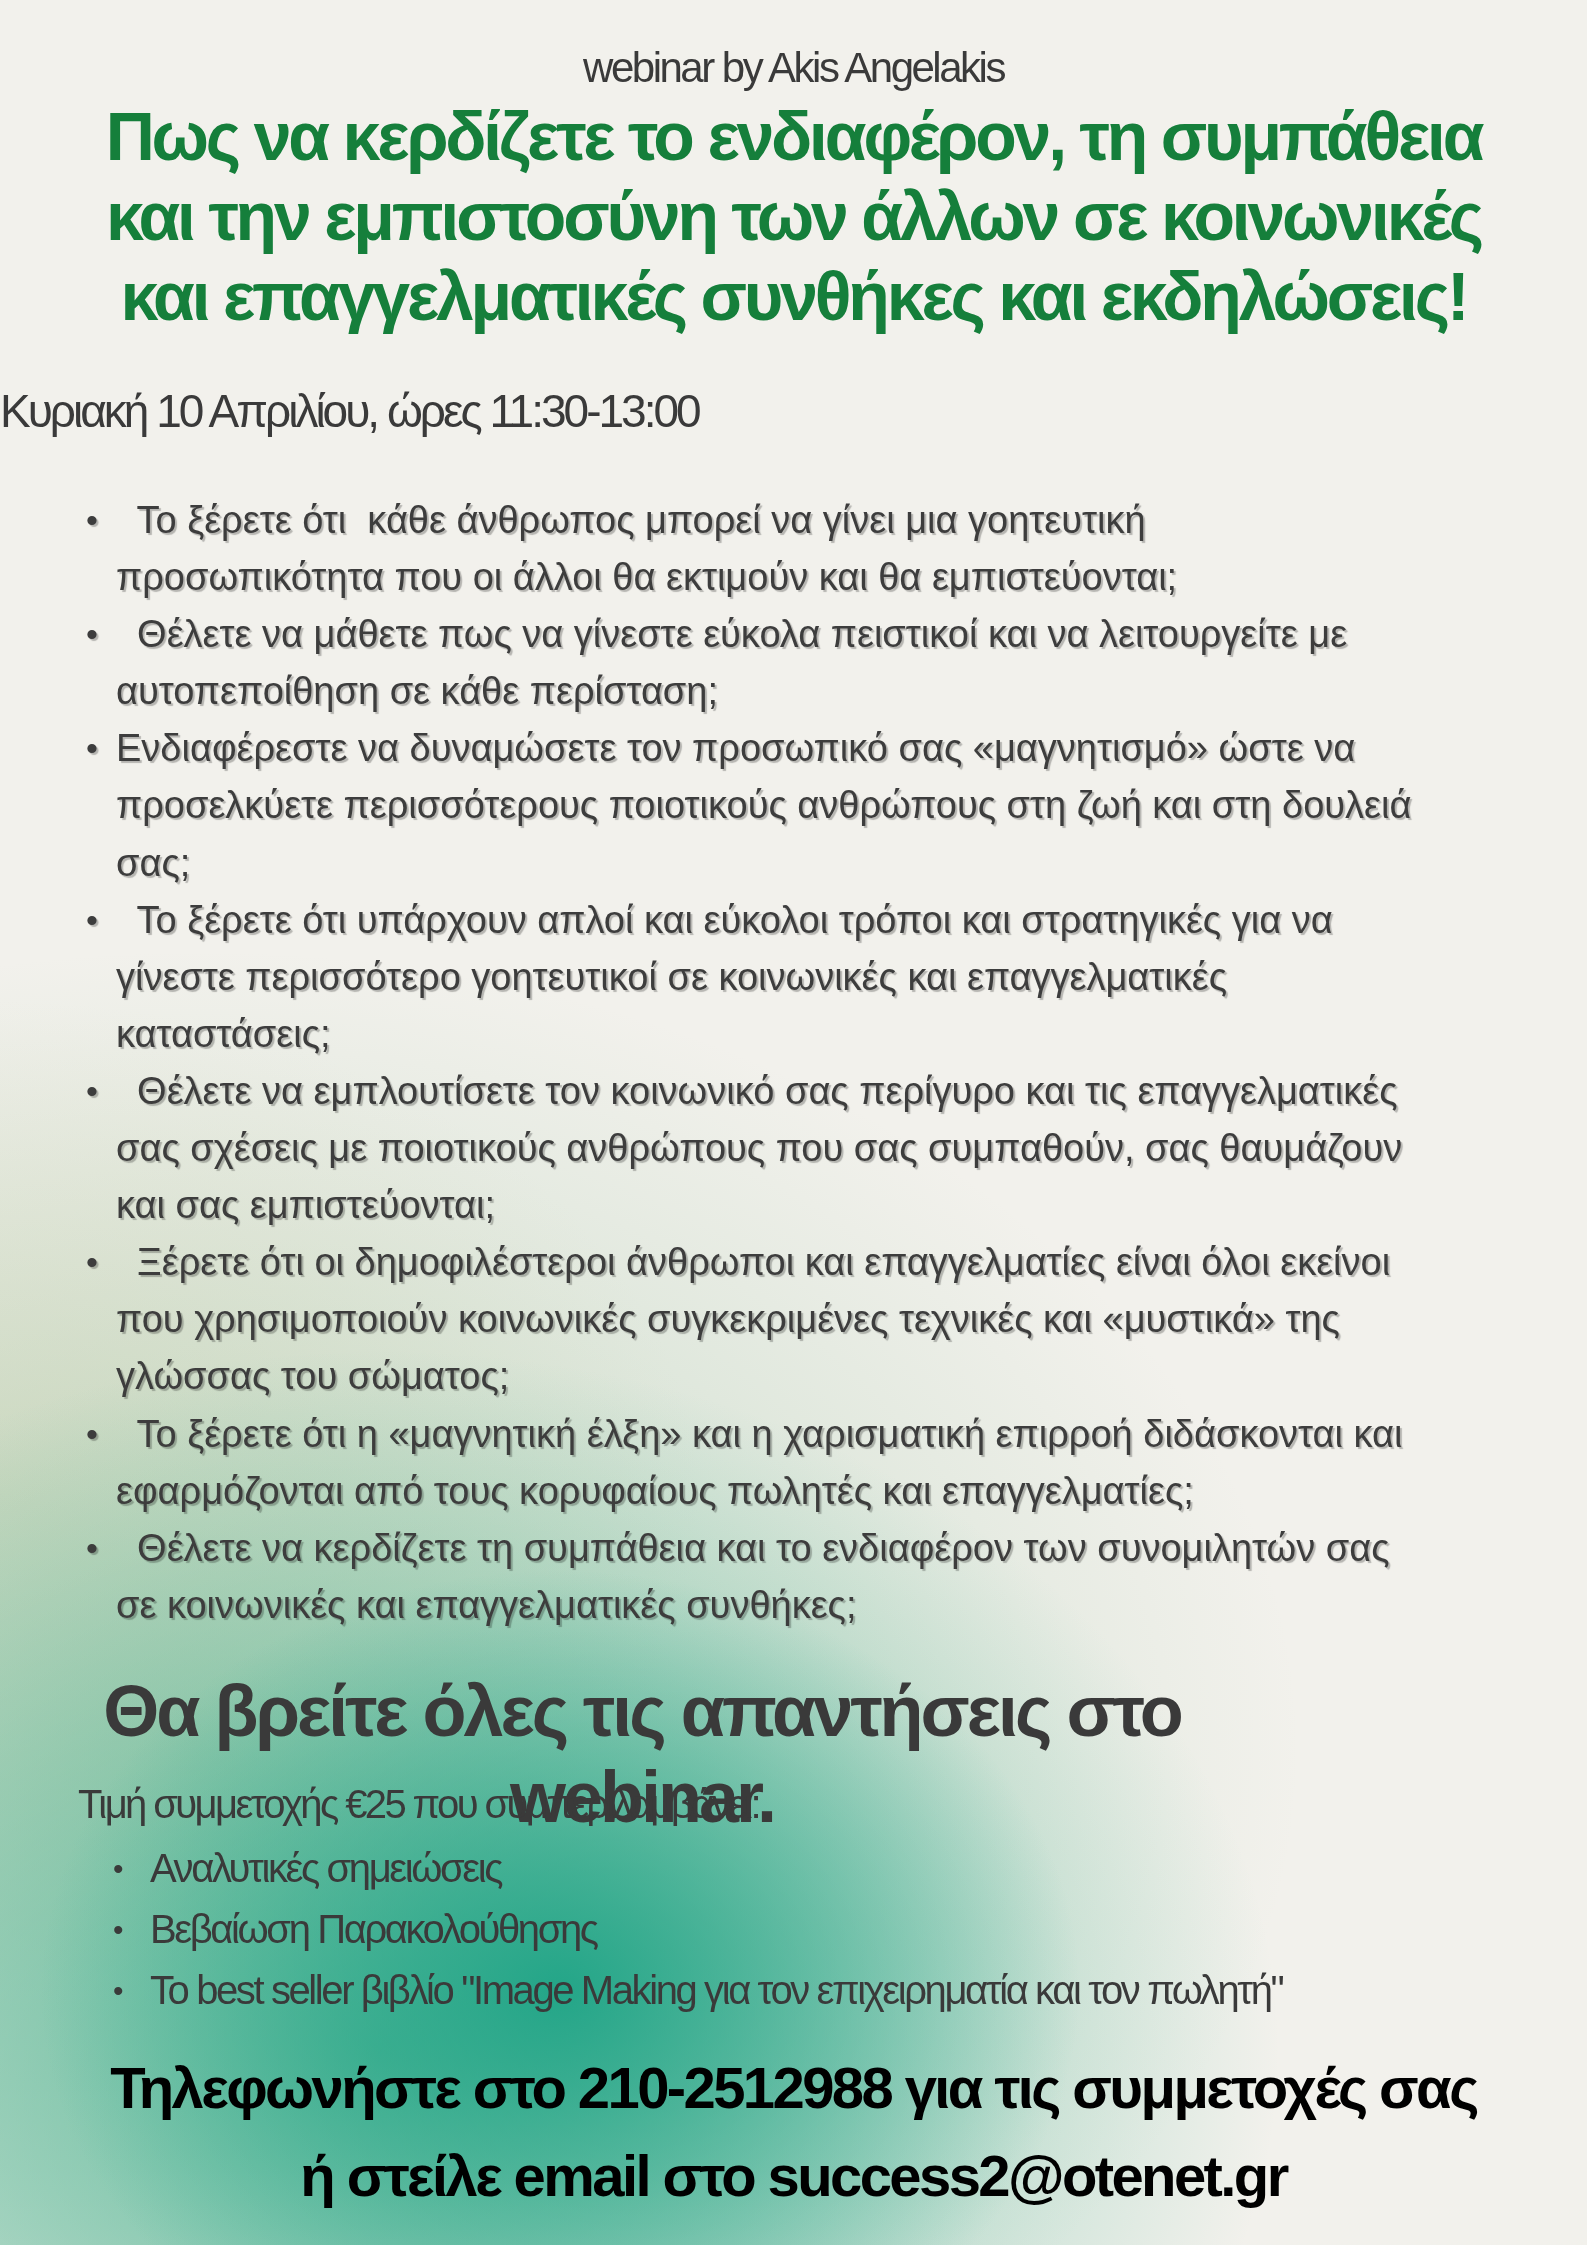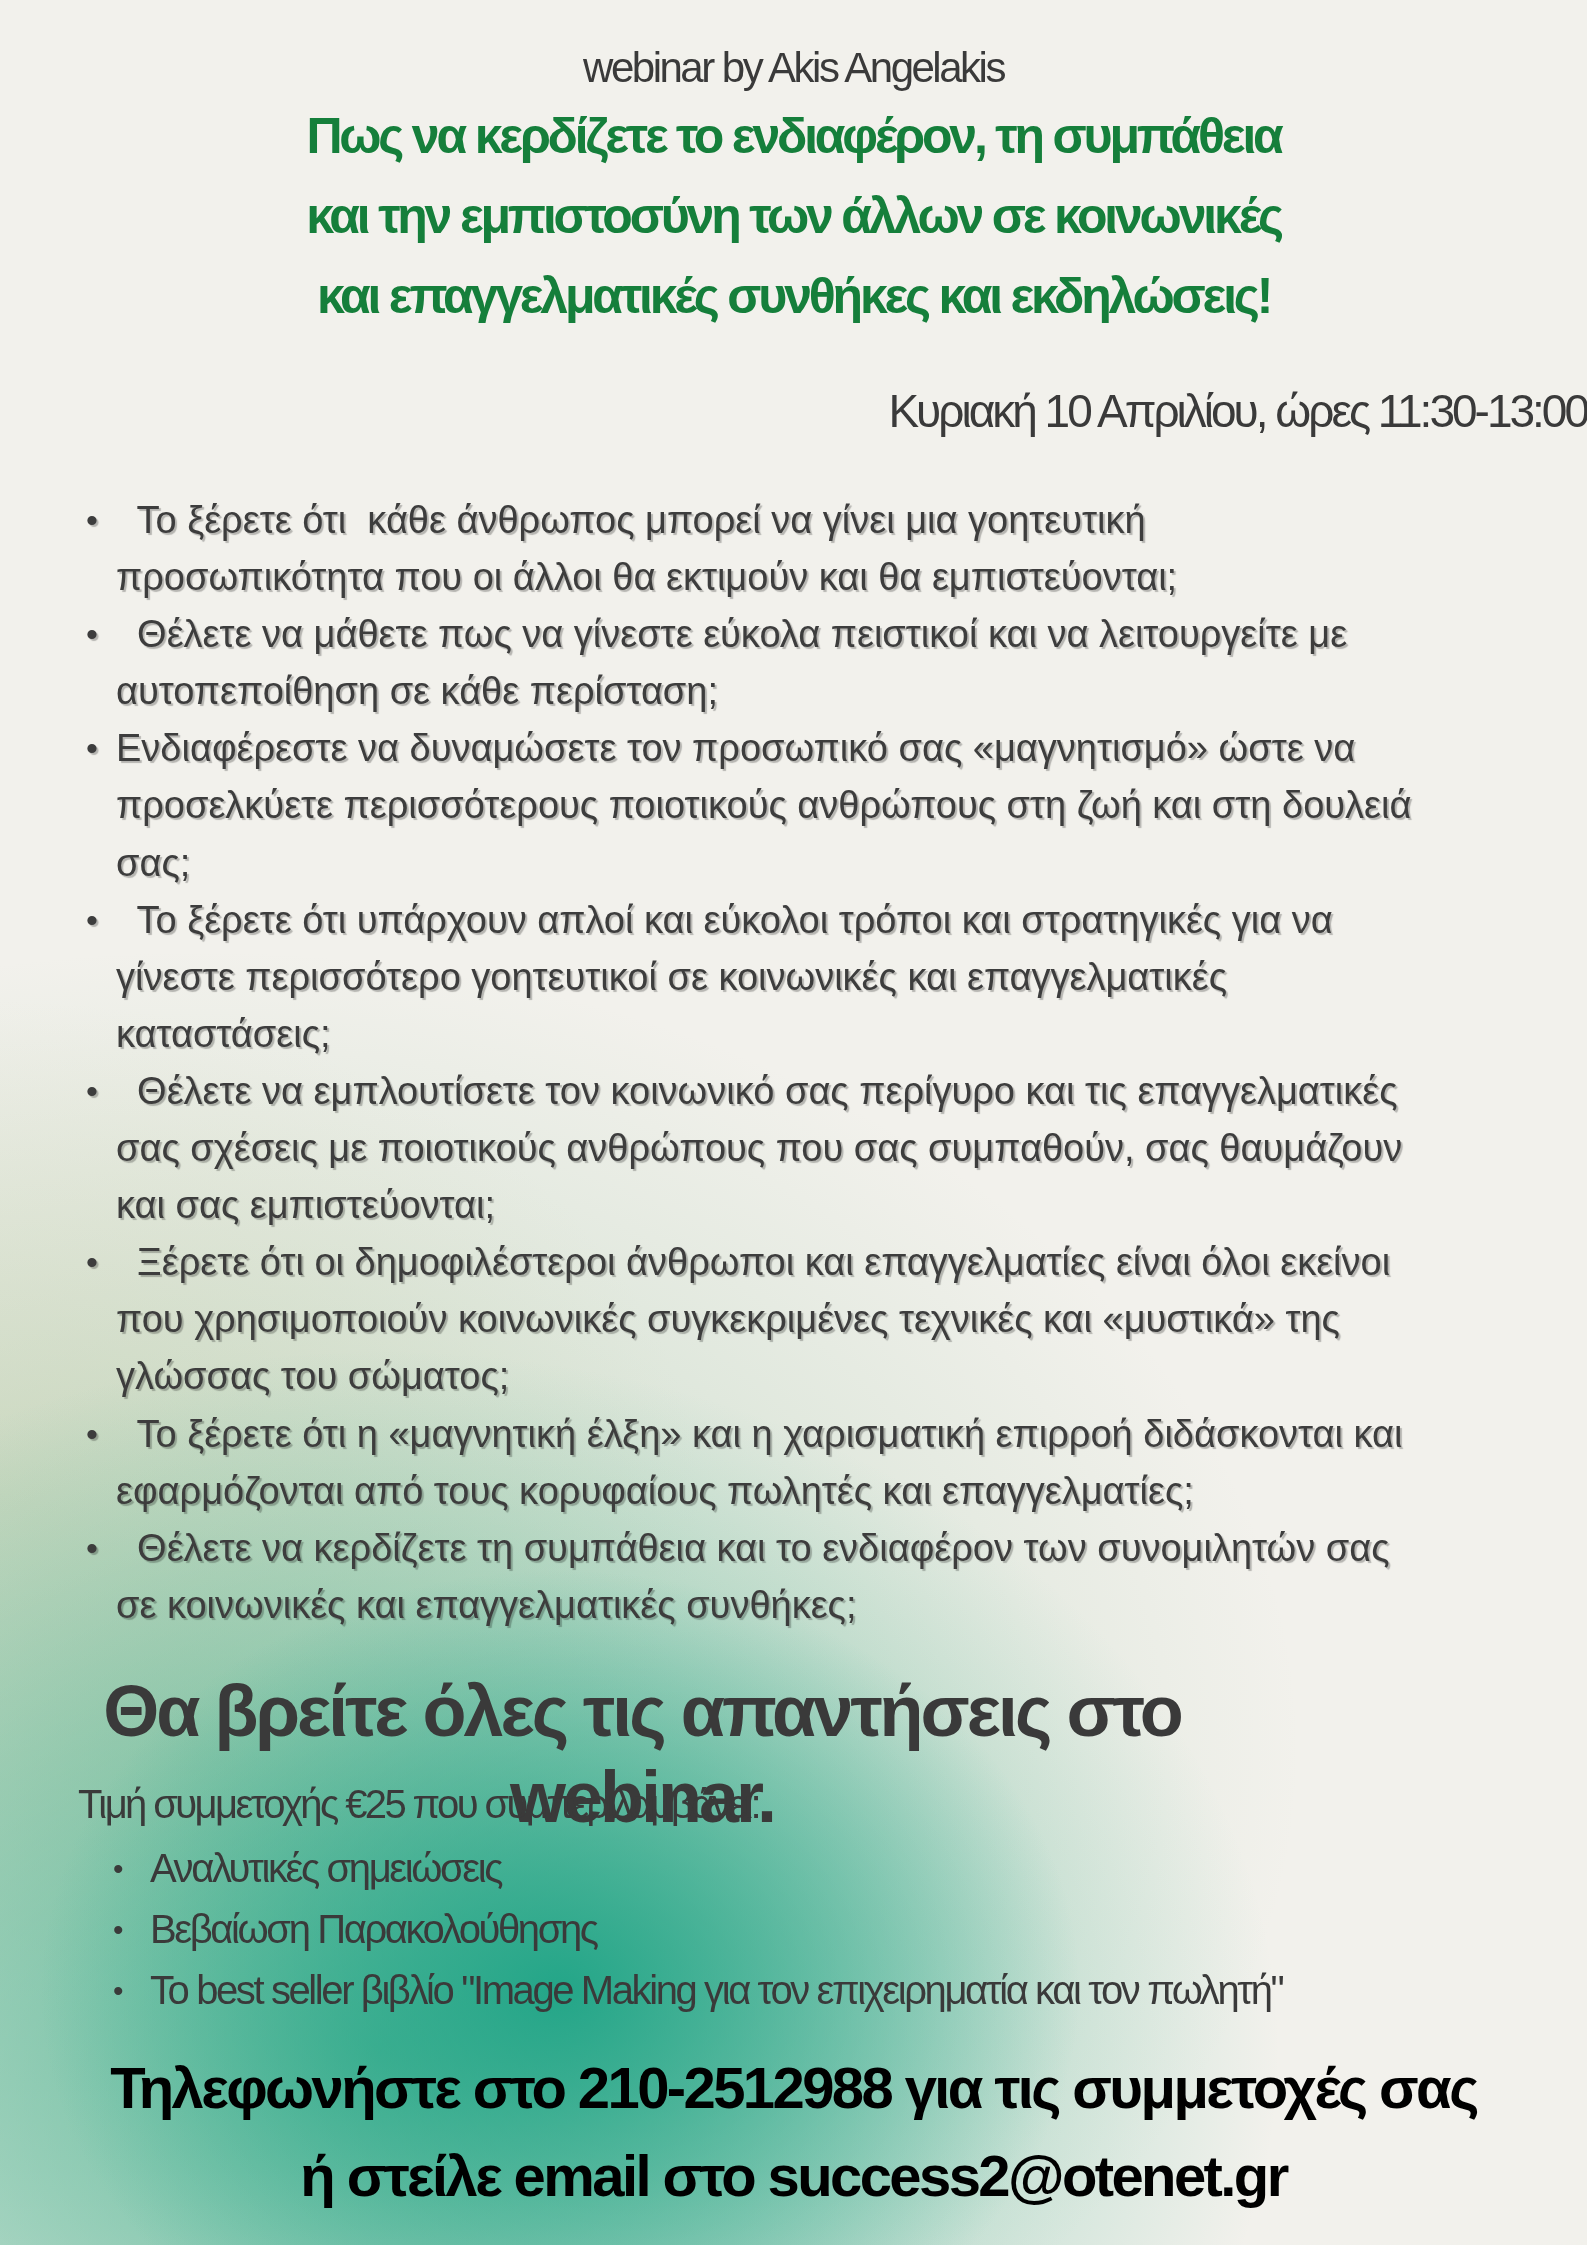--- a/index.html
+++ b/index.html
@@ -18,26 +18,26 @@
       linear-gradient(to right, rgba(242,241,236,0) 60%, rgba(242,241,236,0.9) 100%),
       #f2f1ec;
   }
   .layer { position: absolute; z-index: 1; }
   .byline {
     left: 0; width: 1587px; top: 42px; text-align: center;
     font-size: 42px; color: #3a3a3a; letter-spacing: -2.5px; line-height: 52px;
   }
   .title {
     left: 0; width: 1587px; top: 96px; text-align: center;
-    font-weight: bold; font-size: 50px; line-height: 80px; color: #157f3b;
+    font-weight: bold; font-size: 68px; line-height: 80px; color: #157f3b;
     letter-spacing: -3.2px;
   }
   .title div { white-space: nowrap; }
   .date {
-    left: 0; width: 1587px; top: 383px; text-align: right;
+    left: 0; width: 1587px; top: 383px; text-align: left;
     font-size: 46px; color: #3a3a3a; letter-spacing: -3px; line-height: 56px;
   }
   .questions {
     left: 0; top: 492px; width: 1587px;
     font-size: 38px; color: #3d3d3d; line-height: 57.1px;
     text-shadow: 2px 2px 1px rgba(0,0,0,0.25);
   }
   .q-item { position: relative; }
   .q-line { padding-left: 116px; white-space: pre; }
   .q-bullet {

